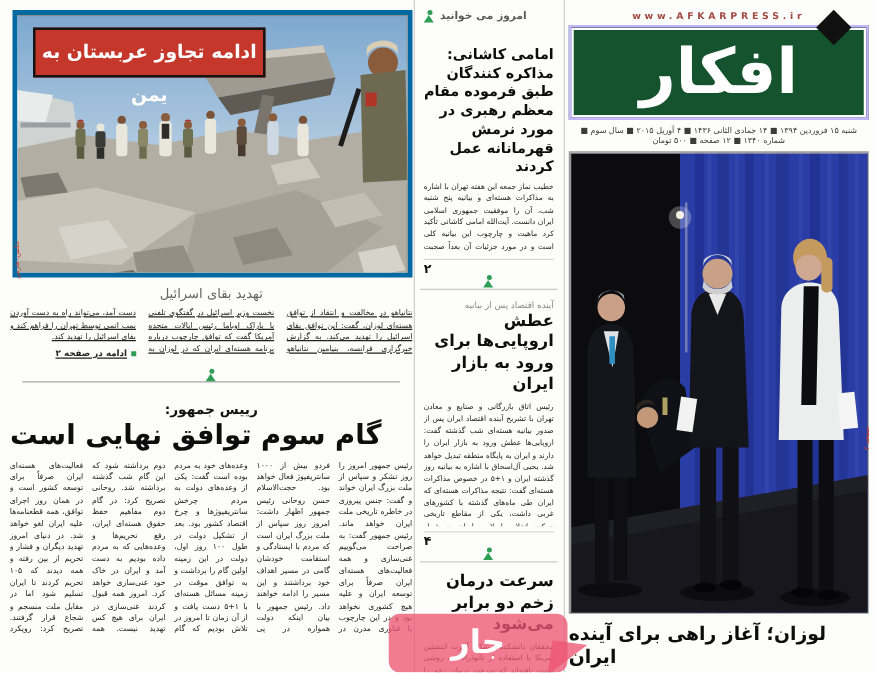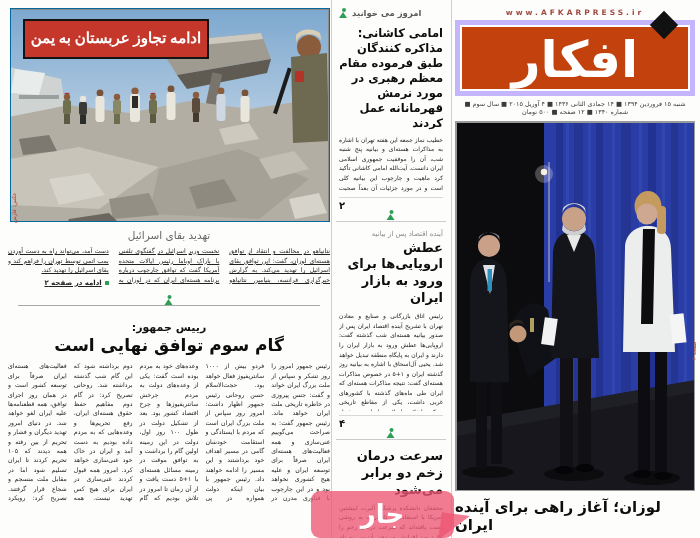--- a/index.html
+++ b/index.html
@@ -5,29 +5,29 @@
   * { margin:0; padding:0; box-sizing:border-box; }
   body { background:#ffffff; font-family:"DejaVu Sans", sans-serif; }
   .page { position:relative; width:700px; height:538px; background:#fdfdfb; overflow:hidden;
           font-family:"DejaVu Sans", sans-serif; }
 
   .vline { position:absolute; top:0; width:1px; height:538px; background:#cfcfcf; }
   .vline-1 { left:331px; } .vline-2 { left:451px; }
 
   
   .left-sec { position:absolute; left:8px; top:8px; width:322px; direction:rtl; }
-  .lead-photo { position:relative; width:320px; height:214px; border:1px solid #0369a1; overflow:hidden;font-family:Liberation Serif, serif; }
+  .lead-photo { position:relative; width:320px; height:214px; border:4px solid #0369a1; overflow:hidden; }
   .photo-banner { position:absolute; left:12px; top:10px; width:186px; height:40px;
       background:#c5372b; border:2px solid #141414; color:#fff; font-weight:bold;
       font-size:15px; line-height:35px; text-align:center; direction:rtl; }
   .kicker { text-align:center; color:#666; font-size:10.5px; margin-top:7px; }
   .kicker-bold { color:#111; font-weight:bold; font-size:11px; margin-top:6px; }
   .lead-headline { text-align:center; font-size:23px; font-weight:bold; color:#0d0d0d;
       line-height:1.25; margin-top:2px; }
-  .pres-headline { text-align:center; font-size:17px; font-weight:bold; color:#0d0d0d;
+  .pres-headline { text-align:left; font-size:22px; font-weight:bold; color:#0d0d0d;
       line-height:1.25; margin-top:1px; }
   .cols3 { margin-top:5px; height:50px; overflow:hidden; columns:3; column-gap:10px;
       font-size:6.2px; line-height:1.55; text-align:justify; color:#222; direction:rtl;text-decoration:underline; }
   .cols5 { margin-top:5px; height:150px; overflow:hidden; columns:5; column-gap:7px;
       font-size:6.2px; line-height:1.52; text-align:justify; color:#222; direction:rtl; }
   .cont { font-weight:bold; font-size:7px; margin-top:3px; }
   .gdot { display:inline-block; width:4px; height:4px; background:#2e9e57; margin-left:3px; vertical-align:middle; }
   .divider { position:relative; margin:9px 10px 0 10px; border-top:1px solid #a8a8a8; height:10px; }
   .divider .bust { position:absolute; left:50%; top:-11px; transform:translateX(-50%); }
 
@@ -35,39 +35,39 @@
   .bust { display:inline-block; width:9px; height:10px; position:relative; }
   .bust::before { content:""; position:absolute; top:0; left:2.5px; width:4px; height:4px;
       border-radius:50%; background:#2e9e57; }
   .bust::after { content:""; position:absolute; bottom:0; left:0;
       border-left:4.5px solid transparent; border-right:4.5px solid transparent;
       border-bottom:6px solid #2e9e57; }
 
   
   .mid-sec { position:absolute; left:332px; top:0; width:118px; height:538px; padding:8px 7px;
       direction:rtl; overflow:hidden; }
-  .mid-header { display:flex; direction:ltr; align-items:center; gap:4px; margin-bottom:8px; }
+  .mid-header { display:flex; direction:ltr; align-items:center; gap:4px; margin-bottom:18px; }
   .mid-header-label { font-size:8.5px; font-weight:bold; color:#5a5a5a; direction:rtl; }
   .mid-headline { font-size:11.5px; font-weight:bold; line-height:1.3; text-align:right;
       color:#0d0d0d; margin-bottom:4px; }
   .mid-headline.h2nd { font-size:13px; }
   .mid-kicker { font-size:7px; color:#888; margin-bottom:2px; }
   .mid-body { font-size:6px; line-height:1.6; text-align:justify; color:#222; overflow:hidden; }
   .b1 { height:58px; } .b2 { height:100px; } .b3 { height:116px; }
   .pgnum { border-top:1px solid #d8d8d8; margin-top:4px; padding-top:2px; font-size:10px;
       font-weight:bold; color:#111; text-align:left; }
   .sep { position:relative; border-top:1px solid #cccccc; margin:10px -3px 8px -3px; }
   .sep .bust { position:absolute; left:50%; top:-12px; transform:translateX(-50%); }
 
   
   .right-sec { position:absolute; left:455px; top:8px; width:240px; }
   .website { direction:ltr; text-align:center; font-size:7.5px; font-weight:bold;
       letter-spacing:3px; color:#a04a42; }
-  .logo-box { position:relative; margin-top:3px; width:240px; height:76px; background:#c2410c;
-      border:5px solid #c4b5fd; box-shadow: inset 0 0 0 2px #ffffff; }
+  .logo-box { position:relative; margin-top:3px; width:240px; height:76px; background:#14532d;
+      border:2px solid #c4b5fd; box-shadow: inset 0 0 0 2px #ffffff; }
   .logo-text { color:#ffffff; font-weight:bold; font-size:50px; line-height:70px;
       text-align:center; direction:rtl; }
   .diamond { position:absolute; top:-10px; right:16px; width:20px; height:20px; background:#111;
       transform:rotate(45deg); }
   .dateline { margin-top:4px; direction:rtl; text-align:center; font-size:6.4px; color:#3c3c3c; }
   .main-photo { position:relative; margin-top:5px; width:240px; height:370px;
       border:1px solid #9a9a9a; overflow:hidden; }
   .caption { margin-top:7px; text-align:left; direction:rtl; font-size:15px; font-weight:bold;
       color:#0d0d0d; }
   .caption-icon { text-align:center; margin-top:3px; }

